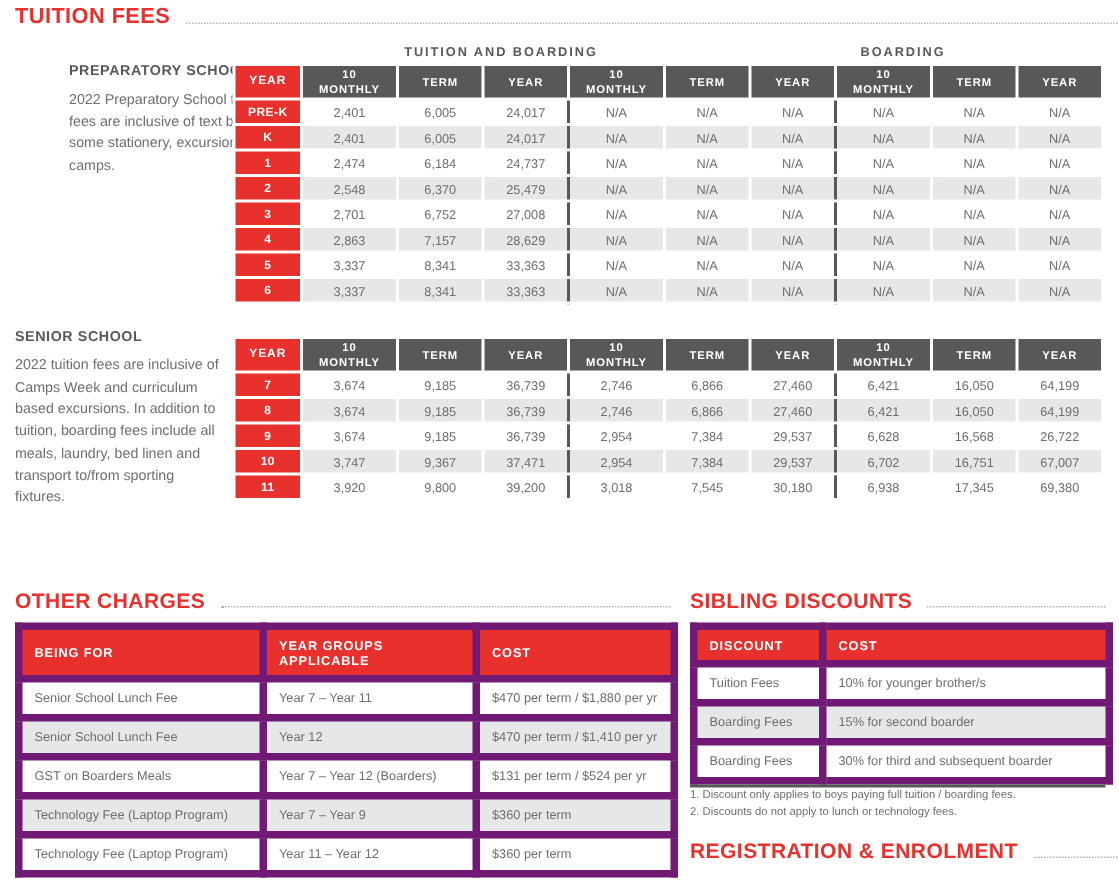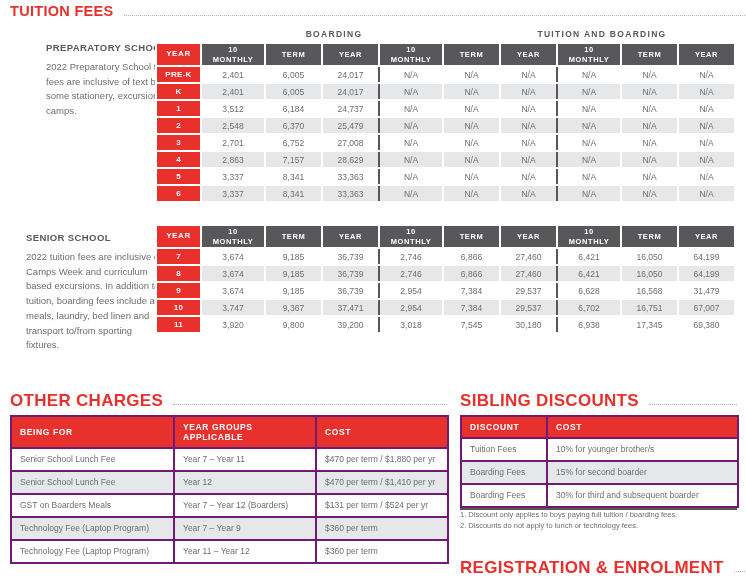--- a/index.html
+++ b/index.html
@@ -8,34 +8,34 @@
     --rowgray:#e6e7e8;
     --textgray:#6d6e71;
   }
   *{margin:0;padding:0;box-sizing:border-box;}
   html,body{background:#fff;}
   body{font-family:"Liberation Sans",sans-serif;}
   .page{position:relative;width:746px;height:587px;background:#fff;overflow:hidden;}
 
   
   .sec-head{display:flex;align-items:flex-end;}
-  .sec-title{color:var(--red);font-weight:bold;font-size:17px;letter-spacing:.3px;line-height:15px;white-space:nowrap;}
+  .sec-title{color:var(--red);font-weight:bold;font-size:14px;letter-spacing:.3px;line-height:15px;white-space:nowrap;}
   .sec-title.big{font-size:14.5px;}
   .leader{flex:1;border-bottom:1.5px dotted #b1b3b6;margin:0 0 3px 10px;height:1px;}
 
   #main-head{position:absolute;left:10px;top:4px;width:735px;}
 
   
   #group-headers{position:absolute;left:200px;top:29px;width:536px;display:flex;}
   #group-headers span{flex:1;text-align:center;color:var(--dark);font-weight:bold;font-size:8.5px;letter-spacing:1.3px;}
 
   
   .note-block{position:absolute;left:10px;width:142px;}
   #prep-note{top:42px;margin-left:36px;}
-  #senior-note{top:232px;margin-left:16px;}
+  #senior-note{top:219px;}
   .note-block h2{color:var(--dark);font-size:9.5px;font-weight:bold;letter-spacing:.4px;margin-bottom:7px;}
   .note-block p{color:var(--textgray);font-size:9.5px;line-height:1.55;}
 
   
   .fee-table{position:absolute;left:155px;border-collapse:collapse;table-layout:fixed;width:580px;}
   #prep-table{top:42px;}
   #senior-table{top:224px;}
   .fee-table th,.fee-table td{border:2px solid #fff;padding:0;text-align:center;vertical-align:middle;}
   .fee-table thead th{background:var(--dark);color:#fff;font-size:7.5px;font-weight:bold;letter-spacing:.6px;height:23px;line-height:1.3;white-space:pre-line;}
   .fee-table thead th.yh{background:var(--red);font-size:8px;}
@@ -47,42 +47,42 @@
   #senior-footnote{position:absolute;left:157px;top:373px;color:var(--textgray);font-size:8px;}
 
   
   .info-section{position:absolute;}
   #other-charges{left:10px;top:393px;width:437px;}
   #sibling{left:460px;top:393px;width:277px;}
   #registration{left:460px;top:560px;width:285px;}
   .info-section .sec-head{margin-bottom:7px;}
 
   .info-table{border-collapse:collapse;table-layout:fixed;width:100%;}
-  .info-table th,.info-table td{border:2px solid #701a75;text-align:left;vertical-align:middle;}
+  .info-table th,.info-table td{border:5px solid #701a75;text-align:left;vertical-align:middle;}
   .info-table thead th{background:var(--red);color:#fff;font-size:8.5px;font-weight:bold;letter-spacing:.6px;padding:5px 8px;}
   .info-table tbody td{color:var(--textgray);font-size:8.5px;padding:5px 8px;line-height:1.3;background:#fff;}
   .info-table tbody tr:nth-child(even) td{background:var(--rowgray);}
   .dark-rule{height:2px;background:var(--dark);}
 
   .note-title{color:var(--textgray);font-size:7.5px;margin-top:6px;margin-bottom:3px;}
   .note-line{color:var(--textgray);font-size:7.5px;line-height:1.45;}
 </style>
 </head>
 <body>
 
 <div class="page">
 
   <div class="sec-head" id="main-head">
     <h1 class="sec-title big">TUITION FEES</h1>
     <div class="leader"></div>
   </div>
 
   <div id="group-headers">
+    <span>TUITION AND BOARDING</span>
     <span>BOARDING</span>
-    <span>TUITION AND BOARDING</span>
   </div>
 
   <aside class="note-block" id="prep-note">
     <h2>PREPARATORY SCHOOL</h2>
     <p>2022 Preparatory School tuition fees are inclusive of text books, some stationery, excursions and camps.</p>
   </aside>
 
   <table class="fee-table" id="prep-table">
     <colgroup>
       <col style="width:45px">
@@ -133,21 +133,21 @@
           <td class="divR">24,017</td>
           <td>N/A</td>
           <td>N/A</td>
           <td class="divR">N/A</td>
           <td>N/A</td>
           <td>N/A</td>
           <td>N/A</td>
         </tr>
         <tr>
           <th>1</th>
-          <td>3,512</td>
+          <td>2,474</td>
           <td>6,184</td>
           <td class="divR">24,737</td>
           <td>N/A</td>
           <td>N/A</td>
           <td class="divR">N/A</td>
           <td>N/A</td>
           <td>N/A</td>
           <td>N/A</td>
         </tr>
         <tr>
@@ -276,21 +276,21 @@
         <tr>
           <th>9</th>
           <td>3,674</td>
           <td>9,185</td>
           <td class="divR">36,739</td>
           <td>2,954</td>
           <td>7,384</td>
           <td class="divR">29,537</td>
           <td>6,628</td>
           <td>16,568</td>
-          <td>31,479</td>
+          <td>26,722</td>
         </tr>
         <tr>
           <th>10</th>
           <td>3,747</td>
           <td>9,367</td>
           <td class="divR">37,471</td>
           <td>2,954</td>
           <td>7,384</td>
           <td class="divR">29,537</td>
           <td>6,702</td>

